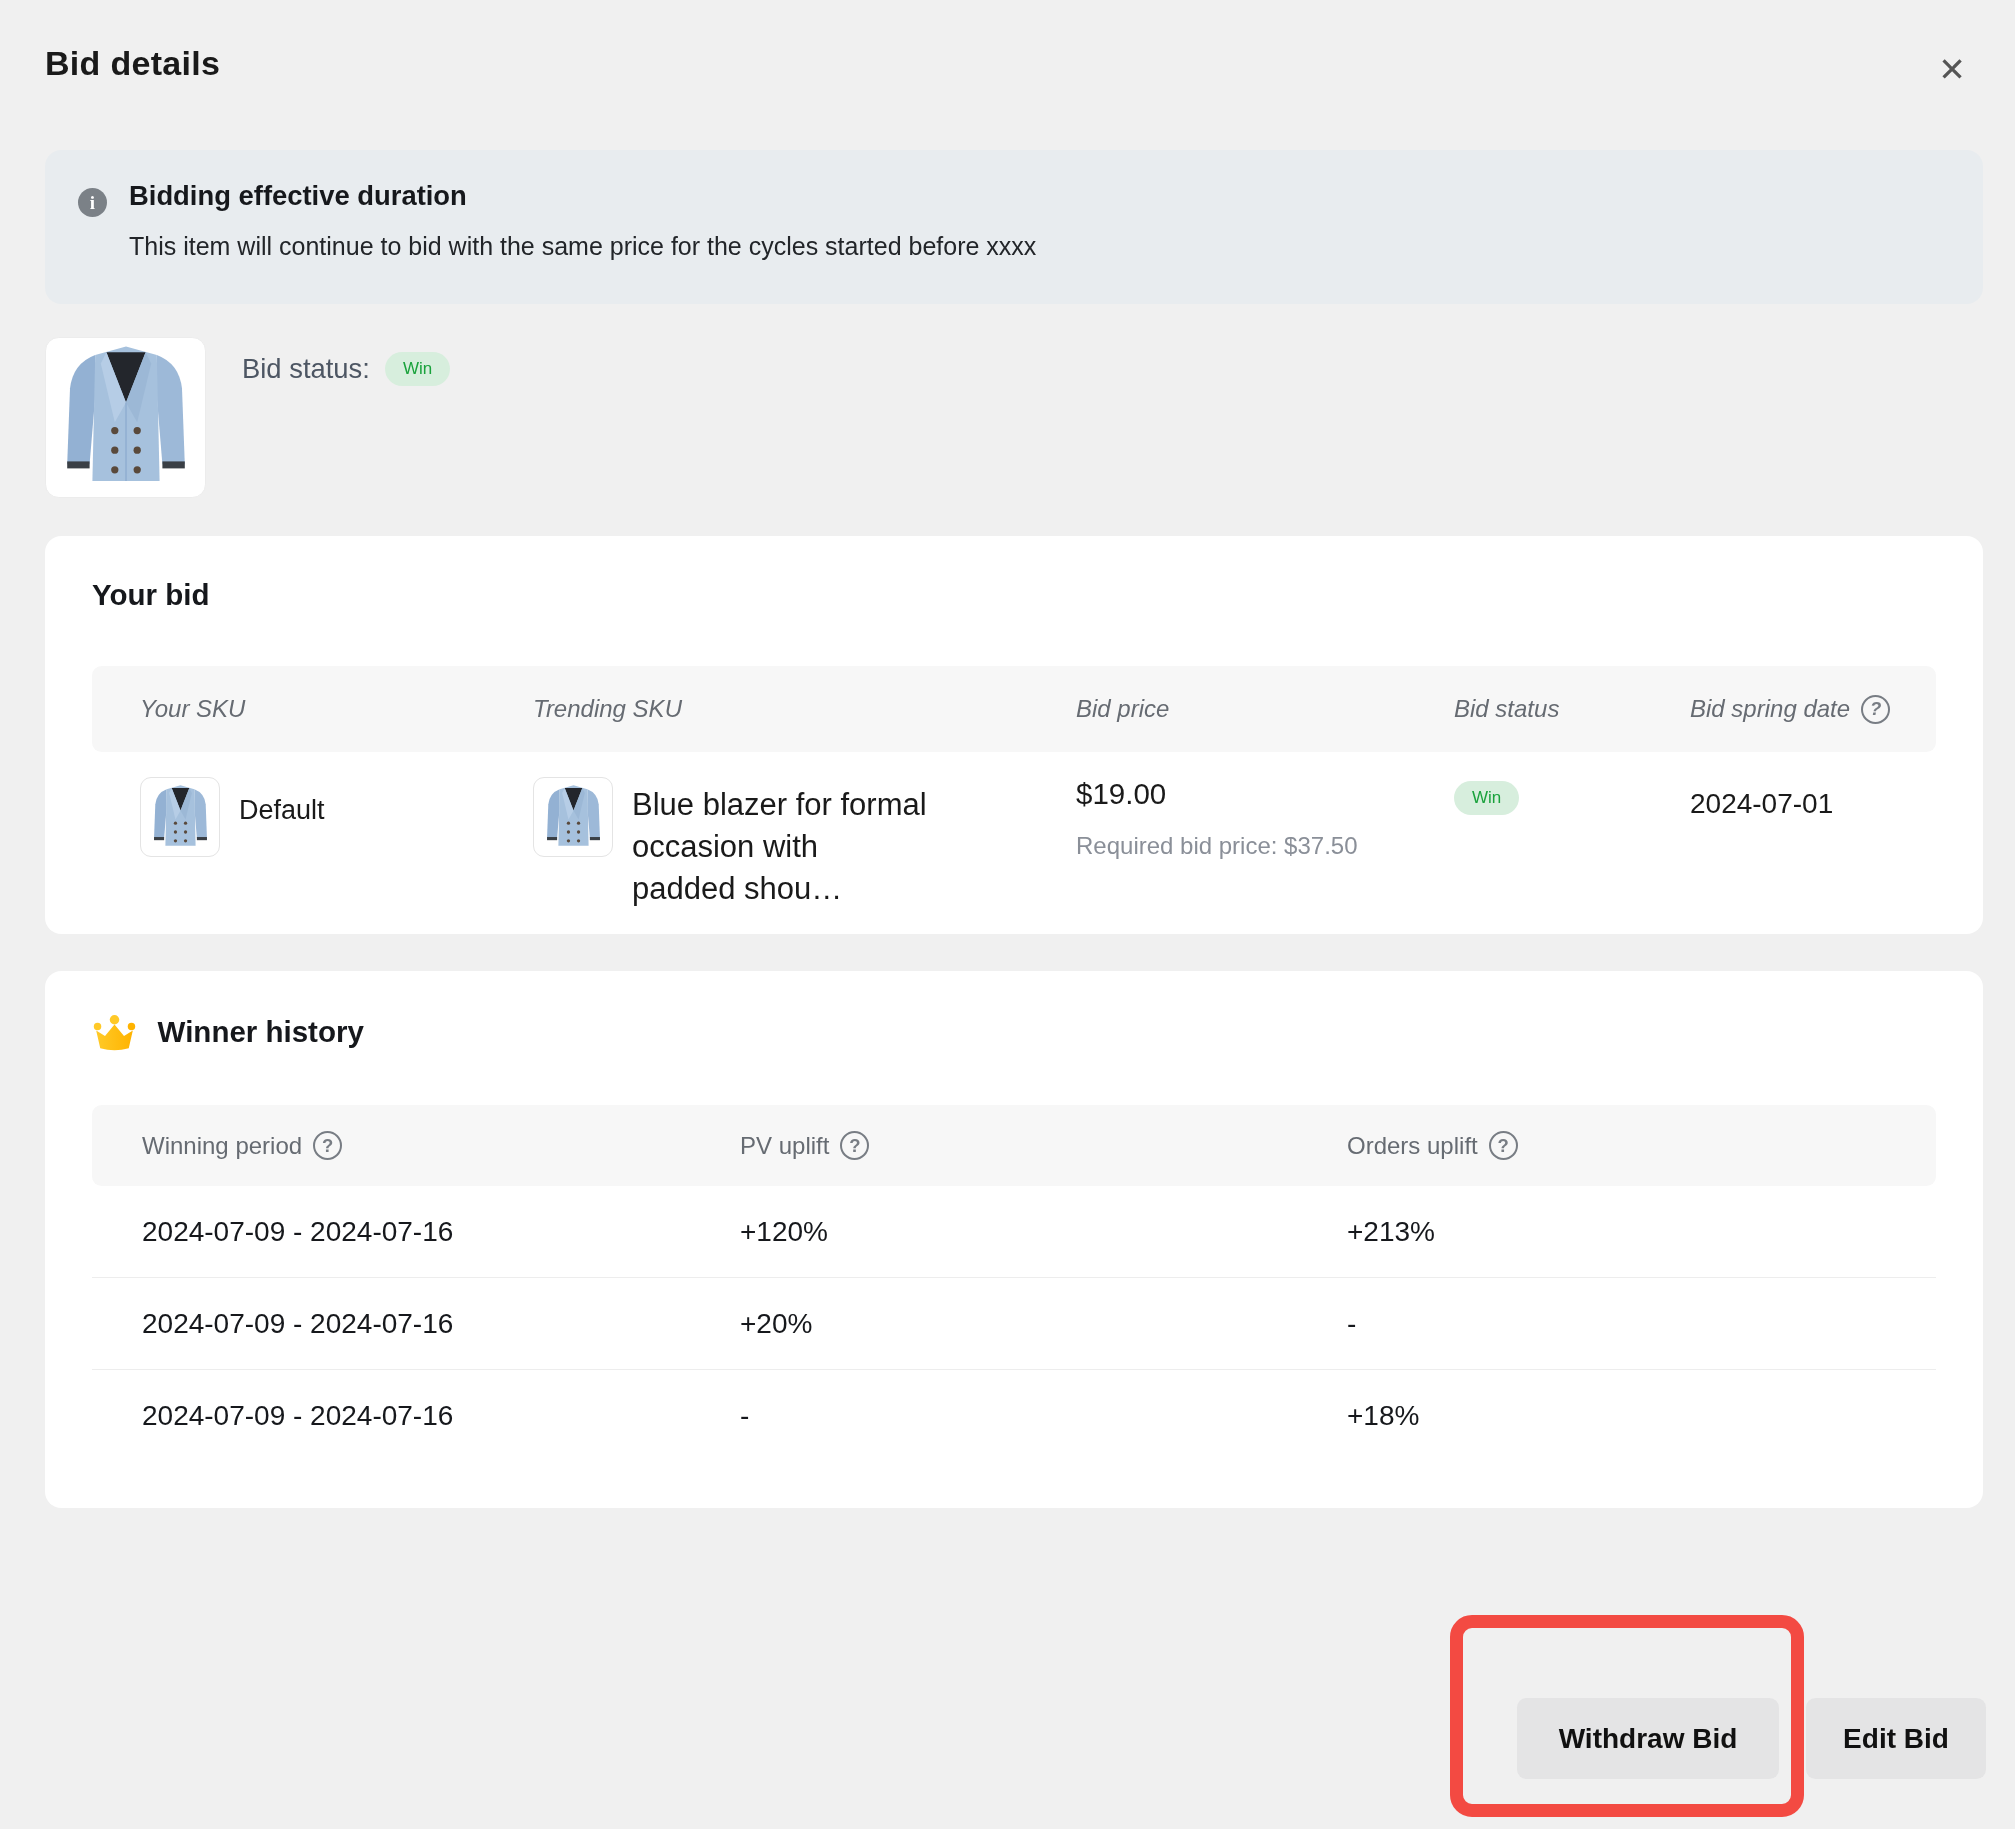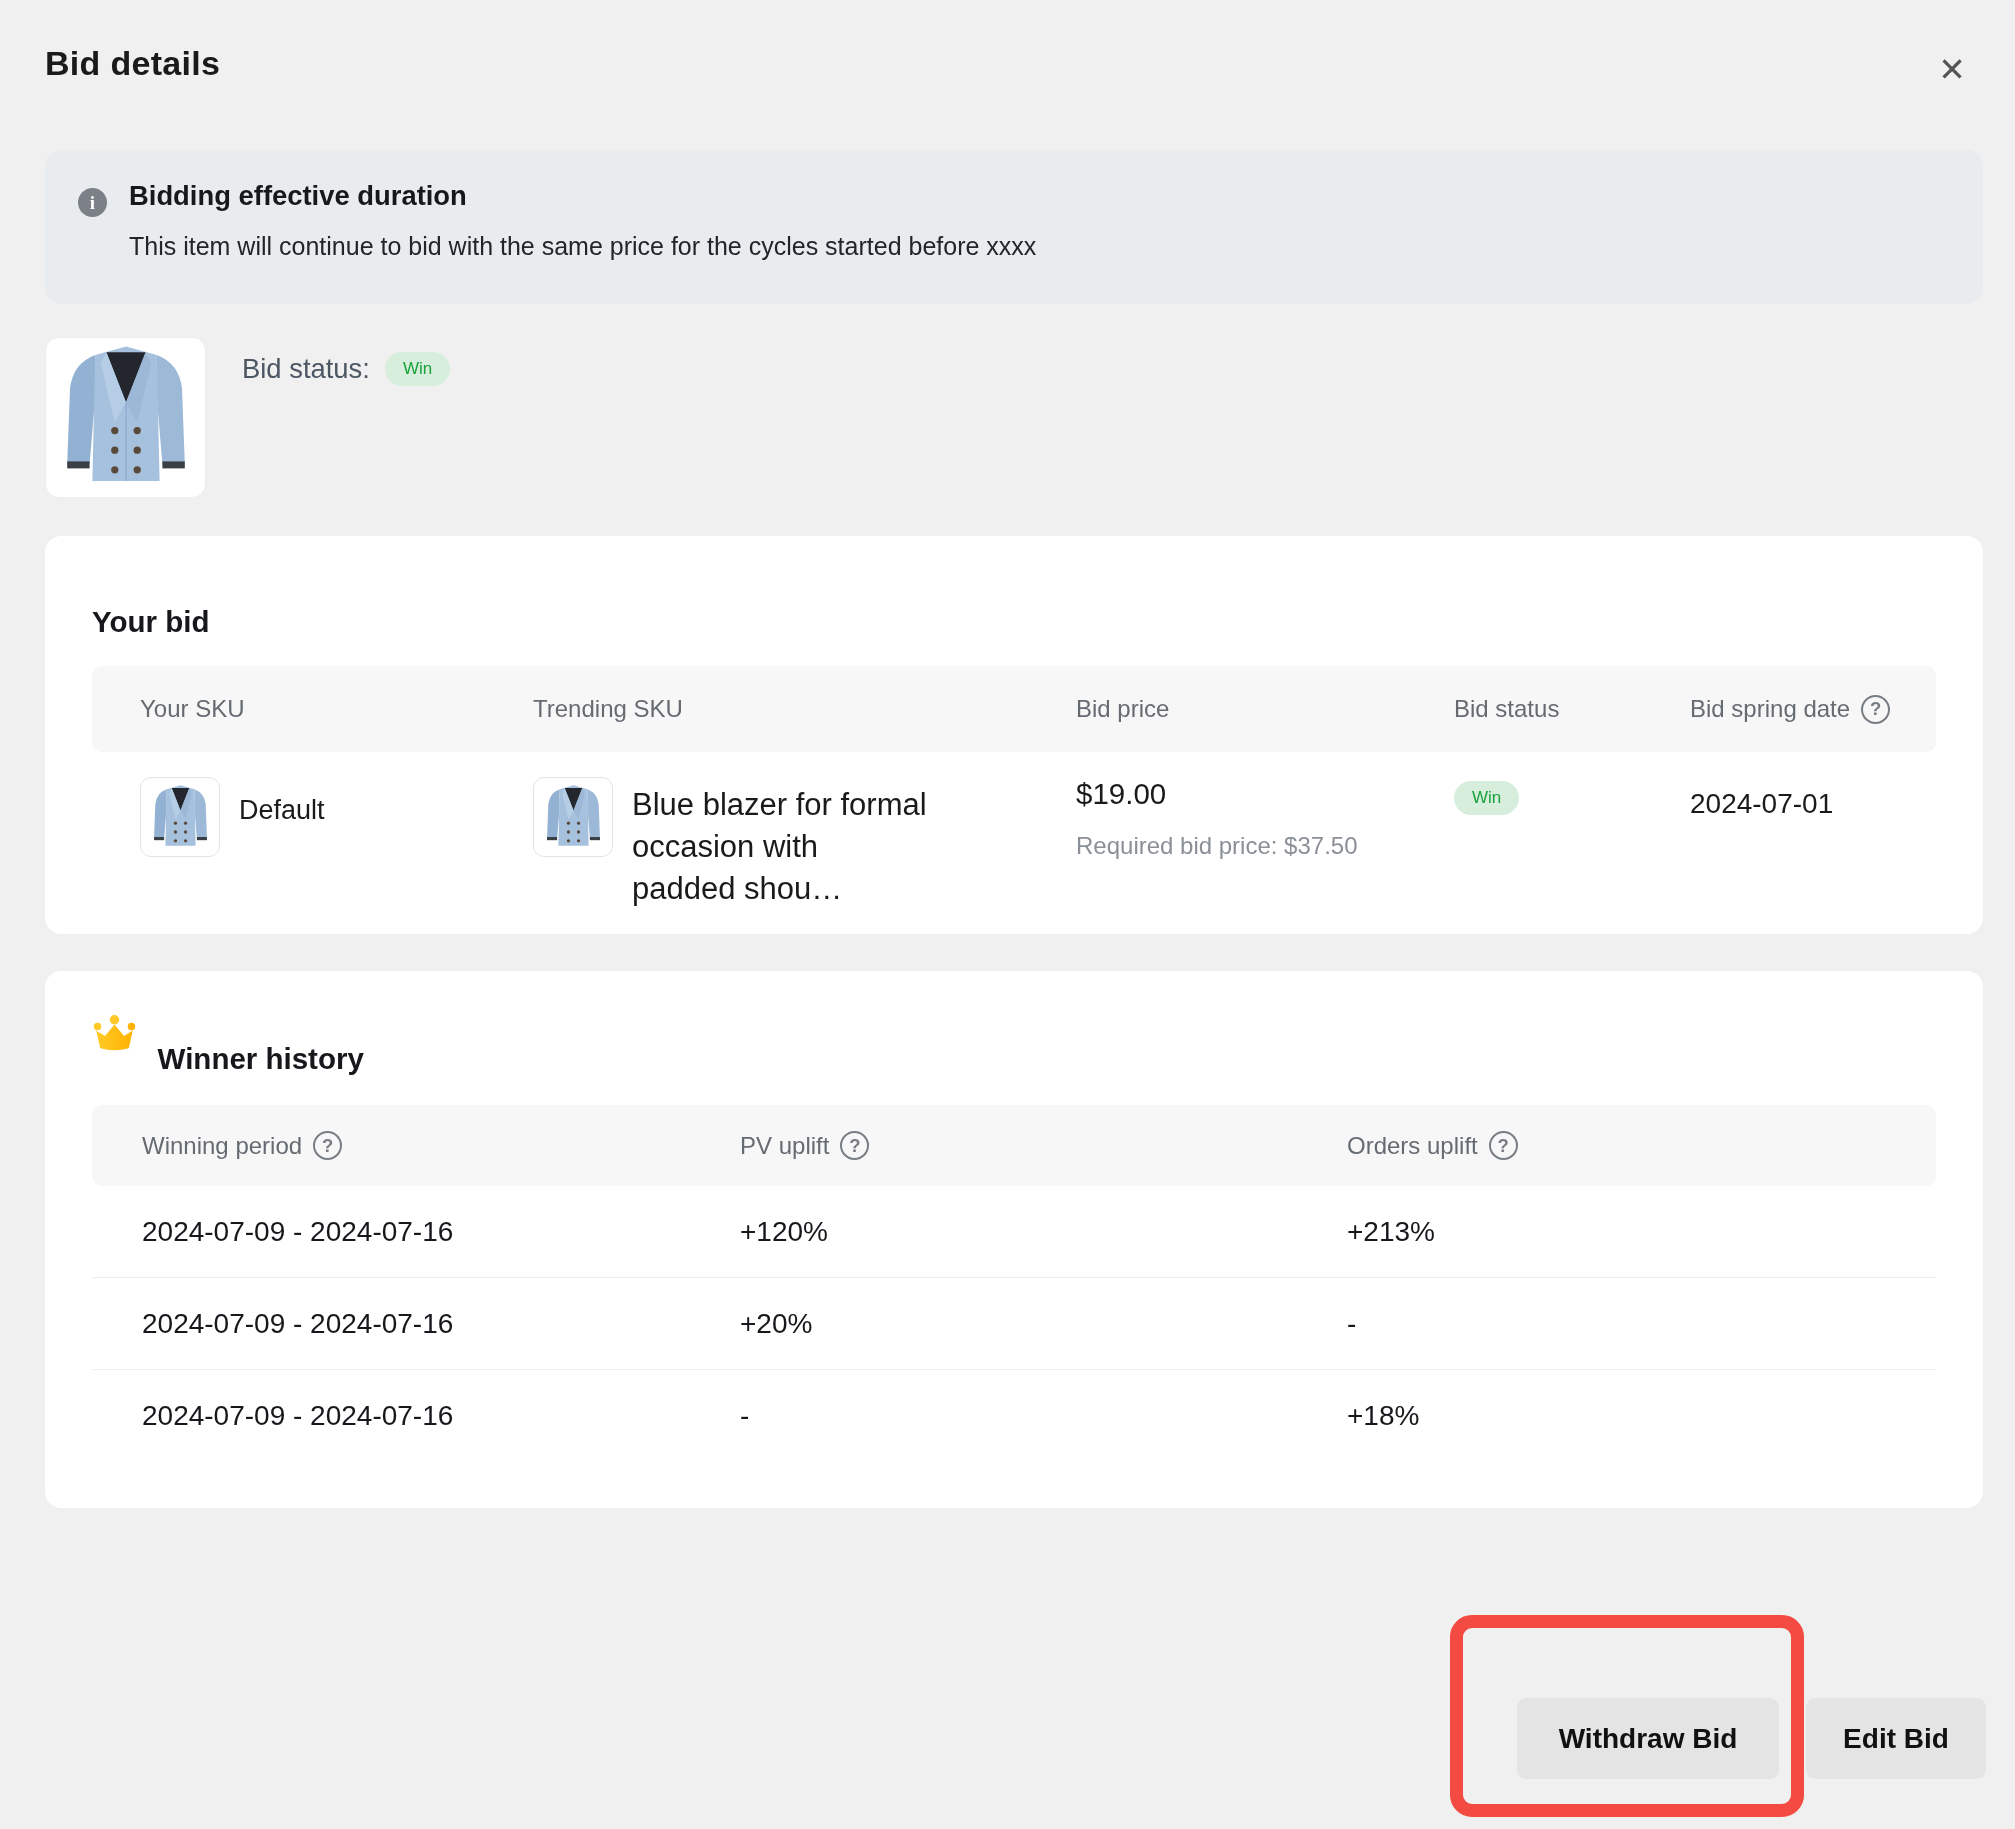--- a/index.html
+++ b/index.html
@@ -33,28 +33,28 @@
   .product-title{font-size:29.5px;font-weight:700;line-height:47px;margin-top:-5.5px;color:#16181c;}
   .status-line{margin-top:15px;display:flex;align-items:center;}
   .status-label{font-size:27.4px;color:#4d5663;}
   .pill{display:inline-flex;align-items:center;justify-content:center;background:#d7eedd;color:#1aa23c;
     border-radius:685px;font-size:17px;padding:6.9px 18px;margin-left:15px;line-height:1.2;}
 
   
   .card{background:#fff;border-radius:16.4px;box-sizing:border-box;}
   .card-yourbid{left:45px;top:536px;width:1938px;height:398px;}
   .card-winner{left:45px;top:971px;width:1938px;height:537px;}
-  .card-heading{font-size:29.5px;font-weight:700;color:#16181c;margin-top:27px;}
+  .card-heading{font-size:29.5px;font-weight:700;color:#16181c;}
 
   
   .yb-heading{position:absolute;left:47px;top:42px;}
   .yb-table{position:absolute;left:47px;top:130px;width:1844px;}
   .yb-grid{display:grid;grid-template-columns:393px 543px 378px 236px 1fr;}
   .yb-header{height:86px;background:#f7f7f7;border-radius:9.6px;align-items:center;}
-  .yb-header .cell{display:flex;align-items:center;padding-left:48px;font-size:24px;color:#666b72;box-sizing:border-box;}
+  .yb-header .cell{display:flex;align-items:center;padding-left:48px;font-size:24px;color:#666b72;box-sizing:border-box;font-style:italic;}
   .yb-row{margin-top:25px;}
   .yb-row .cell{padding-left:48px;box-sizing:border-box;display:flex;align-items:flex-start;}
   .thumb{width:80px;height:80px;background:#fff;border:0.7px solid #e4e4e4;border-radius:11px;flex:0 0 auto;
     display:flex;align-items:center;justify-content:center;box-sizing:border-box;}
   .sku-label{font-size:27px;margin:18px 0 0 19px;}
   .trend-text{font-size:31px;line-height:42px;margin:6.9px 0 0 19px;width:295px;}
   .price-main{font-size:29.5px;}
   .price-sub{font-size:24px;color:#8a8f98;margin-top:20.6px;}
   .row-date{font-size:28px;margin-top:11px;}
   .yb-row .pill{margin-left:0;margin-top:4.1px;}

